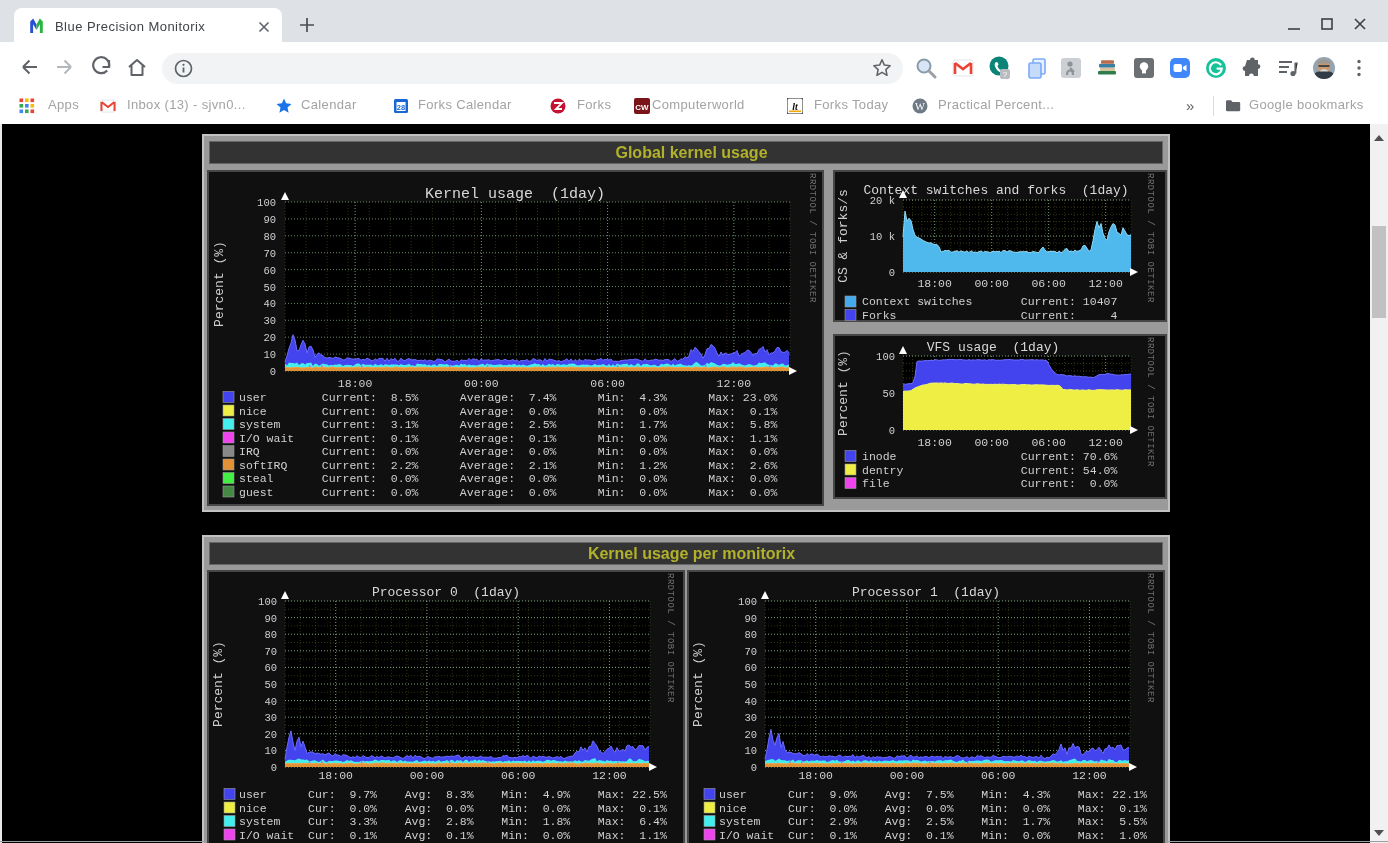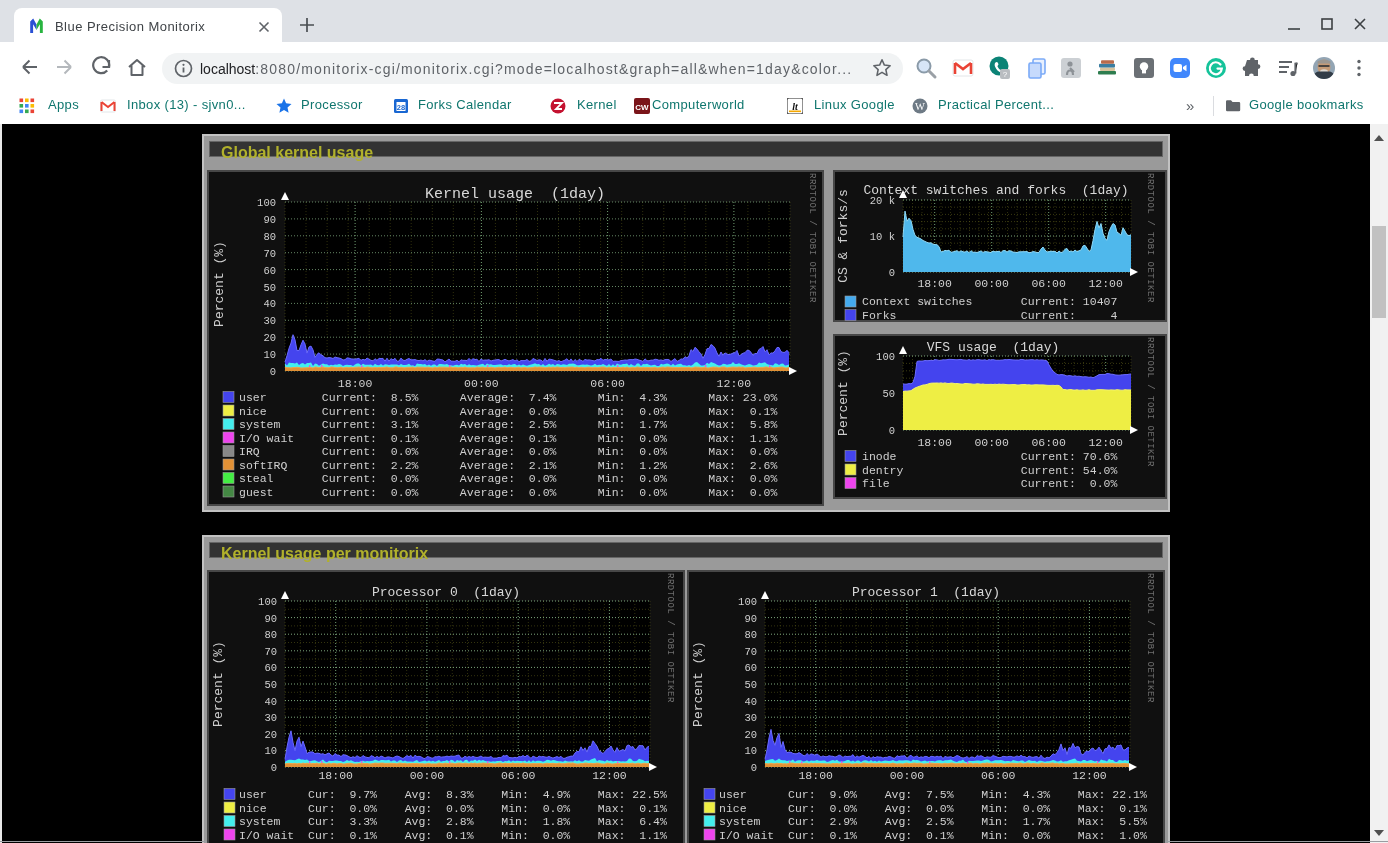--- a/index.html
+++ b/index.html
@@ -1,30 +1,30 @@
 <!DOCTYPE html>
 <html><head><meta charset="utf-8">
 <style>
 * { margin:0; padding:0; box-sizing:border-box; }
 html,body { width:1388px; height:843px; overflow:hidden; background:#000;
   font-family:"Liberation Sans", sans-serif; }
-#stage { position:absolute; left:0; top:0; width:1388px; height:843px; overflow:hidden; }
+#stage { position:absolute; left:0; top:0; width:1388px; height:843px; overflow:hidden;text-align:center; }
 .abs { position:absolute; }
 #tabstrip { left:0; top:0; width:1388px; height:42px; background:#dee1e6; }
 #tab { left:14px; top:8px; width:268px; height:34px; background:#fff; border-radius:8px 8px 0 0; }
 #tabtitle { left:55px; top:19px; font-size:13px; color:#3f4347; letter-spacing:0.45px; }
 #toolbar { left:0; top:42px; width:1388px; height:48px; background:#fff; }
 #bookmarks { left:0; top:90px; width:1388px; height:34px; background:#fff; }
-.bktext { position:absolute; top:97px; font-size:13px; color:#0f766e; letter-spacing:0.35px; }
+.bktext { position:absolute; top:97px; font-size:13px; color:#a3a3a3; letter-spacing:0.35px; }
 #pill { left:162px; top:53px; width:741px; height:31px; border-radius:15.5px; background:#f1f3f4; }
 #url { left:200px; top:61px; width:668px; height:18px; font-size:14px; color:#5f6368; white-space:nowrap; overflow:hidden; letter-spacing:1.18px; }
 #page { left:0; top:124px; width:1388px; height:719px; background:#000; }
 .sect { position:absolute; left:202px; width:968px; background:#9a9a9a;
   border:2px solid #c2c2c2; }
-.stitle { position:absolute; left:5px; top:5px; right:5px; height:16px; background:#333333;
+.stitle { position:absolute; left:5px; top:5px; right:5px; height:23px; background:#333333;
   border:1px solid #666; color:#b1b12b; font-weight:bold; font-size:16px; line-height:21px; padding-left:11px; }
 #scrollbar { left:1370px; top:0; width:18px; height:719px; background:#f1f1f1; }
 #thumb { left:1372px; top:102px; width:14px; height:92px; background:#c1c1c1; }
 svg { display:block; }
 </style></head>
 <body>
 <div id="stage">
   <div class="abs" id="tabstrip"></div>
   <div class="abs" id="tab"></div>
   <svg class="abs" style="left:27px;top:16px" width="19" height="19" viewBox="0 0 19 19">
@@ -58,21 +58,20 @@
   </svg>
   <svg class="abs" style="left:125px;top:56px" width="24" height="24" viewBox="0 0 24 24">
     <path d="M4 11 L12 4 L20 11 M6.5 9.5 V19 H17.5 V9.5" stroke="#5f6368" stroke-width="2" fill="none" stroke-linejoin="round"></path>
   </svg>
   <div class="abs" id="pill"></div>
   <svg class="abs" style="left:174px;top:59px" width="19" height="19" viewBox="0 0 19 19">
     <circle cx="9.5" cy="9.5" r="8" fill="none" stroke="#5f6368" stroke-width="1.7"></circle>
     <path d="M9.5 8.5 V13.5" stroke="#5f6368" stroke-width="1.8"></path>
     <circle cx="9.5" cy="5.8" r="1.1" fill="#5f6368"></circle>
   </svg>
-  <div class="abs" id="url"><span style="color:#202124;letter-spacing:0">localhost</span>:8080/monitorix-cgi/monitorix.cgi?mode=localhost&amp;graph=all&amp;when=1day&amp;color...</div>
   <svg class="abs" style="left:871px;top:57px" width="22" height="22" viewBox="0 0 24 24">
     <path d="M12 3 L14.6 8.8 L20.9 9.5 L16.2 13.8 L17.5 20 L12 16.8 L6.5 20 L7.8 13.8 L3.1 9.5 L9.4 8.8 Z" fill="none" stroke="#5f6368" stroke-width="1.7" stroke-linejoin="round"></path>
   </svg>
   <svg class="abs" style="left:913px;top:55px" width="26" height="26" viewBox="0 0 26 26">
       <circle cx="11" cy="11" r="6.5" fill="#d7e5f7" stroke="#8a9aa8" stroke-width="2"></circle>
       <path d="M16 16 L22 22" stroke="#9aa0a6" stroke-width="3" stroke-linecap="round"></path>
     </svg>
   <svg class="abs" style="left:950px;top:55px" width="26" height="26" viewBox="0 0 26 26">
       <rect x="3" y="5" width="20" height="16" rx="2" fill="#fff" stroke="#e3e6e8"></rect>
       <path d="M5 8 L13 14 L21 8" stroke="#ea4335" stroke-width="2.6" fill="none"></path>
@@ -156,43 +155,43 @@
   <div class="bktext" style="left:48px">Apps</div>
   <svg class="abs" style="left:100px;top:98px" width="16" height="16" viewBox="0 0 16 16">
       <rect x="0.5" y="2" width="15" height="12" rx="1.5" fill="#fff" stroke="#e3e6e8"></rect>
       <path d="M1.5 4 L8 9 L14.5 4" stroke="#ea4335" stroke-width="2" fill="none"></path>
       <path d="M1.5 4 V13 M14.5 4 V13" stroke="#ea4335" stroke-width="2"></path>
     </svg>
   <div class="bktext" style="left:127px">Inbox (13) - sjvn0...</div>
   <svg class="abs" style="left:276px;top:98px" width="16" height="16" viewBox="0 0 16 16">
       <path d="M8 0.5 L10.1 5.3 L15.5 5.9 L11.5 9.4 L12.6 14.7 L8 12 L3.4 14.7 L4.5 9.4 L0.5 5.9 L5.9 5.3 Z" fill="#1a73e8"></path>
     </svg>
-  <div class="bktext" style="left:301px">Processor</div>
+  <div class="bktext" style="left:301px">Calendar</div>
   <svg class="abs" style="left:393px;top:98px" width="16" height="16" viewBox="0 0 16 16">
       <rect x="1" y="1" width="14" height="14" rx="1.5" fill="#1967d2"></rect>
       <rect x="3.5" y="4" width="9" height="9" fill="#fff"></rect>
       <text x="8" y="11.5" font-size="7.5" fill="#1967d2" text-anchor="middle" font-family="Liberation Sans" font-weight="bold">28</text>
     </svg>
   <div class="bktext" style="left:418px">Forks Calendar</div>
   <svg class="abs" style="left:550px;top:98px" width="16" height="16" viewBox="0 0 16 16">
       <circle cx="8" cy="8" r="7.5" fill="#c41230"></circle>
       <path d="M4 5 H12 L6 11 H12" stroke="#fff" stroke-width="1.8" fill="none"></path>
     </svg>
-  <div class="bktext" style="left:577px">Kernel</div>
+  <div class="bktext" style="left:577px">Forks</div>
   <svg class="abs" style="left:634px;top:98px" width="16" height="16" viewBox="0 0 16 16">
       <rect width="16" height="16" rx="2" fill="#7a1419"></rect>
       <text x="8" y="11.5" font-size="8" fill="#fff" text-anchor="middle" font-family="Liberation Sans" font-weight="bold">CW</text>
     </svg>
   <div class="bktext" style="left:652px">Computerworld</div>
   <svg class="abs" style="left:787px;top:98px" width="16" height="16" viewBox="0 0 16 16">
       <rect width="16" height="16" rx="2" fill="#fff" stroke="#222"></rect>
       <text x="8" y="12" font-size="10" fill="#111" text-anchor="middle" font-family="Liberation Serif" font-weight="bold" font-style="italic">lt</text>
       <rect x="2" y="12.5" width="12" height="1.6" fill="#f5a800"></rect>
     </svg>
-  <div class="bktext" style="left:814px">Linux Google</div>
+  <div class="bktext" style="left:814px">Forks Today</div>
   <svg class="abs" style="left:912px;top:98px" width="16" height="16" viewBox="0 0 16 16">
       <circle cx="8" cy="8" r="7.5" fill="#6e7a85"></circle>
       <text x="8" y="11.8" font-size="10.5" fill="#fff" text-anchor="middle" font-family="Liberation Serif">W</text>
     </svg>
   <div class="bktext" style="left:938px">Practical Percent...</div>
   <div class="bktext" style="left:1186px;color:#5f6368;font-size:15px">»</div>
   <div class="abs" style="left:1213px;top:96px;width:1px;height:20px;background:#dadce0"></div>
   <svg class="abs" style="left:1225px;top:98px" width="16" height="16" viewBox="0 0 16 16">
       <path d="M1 3.5 a1.2 1.2 0 0 1 1.2 -1.2 H6 l1.5 1.8 H14 a1.2 1.2 0 0 1 1.2 1.2 V12 a1.2 1.2 0 0 1 -1.2 1.2 H2.2 A1.2 1.2 0 0 1 1 12 Z" fill="#5f6368"></path>
     </svg>

